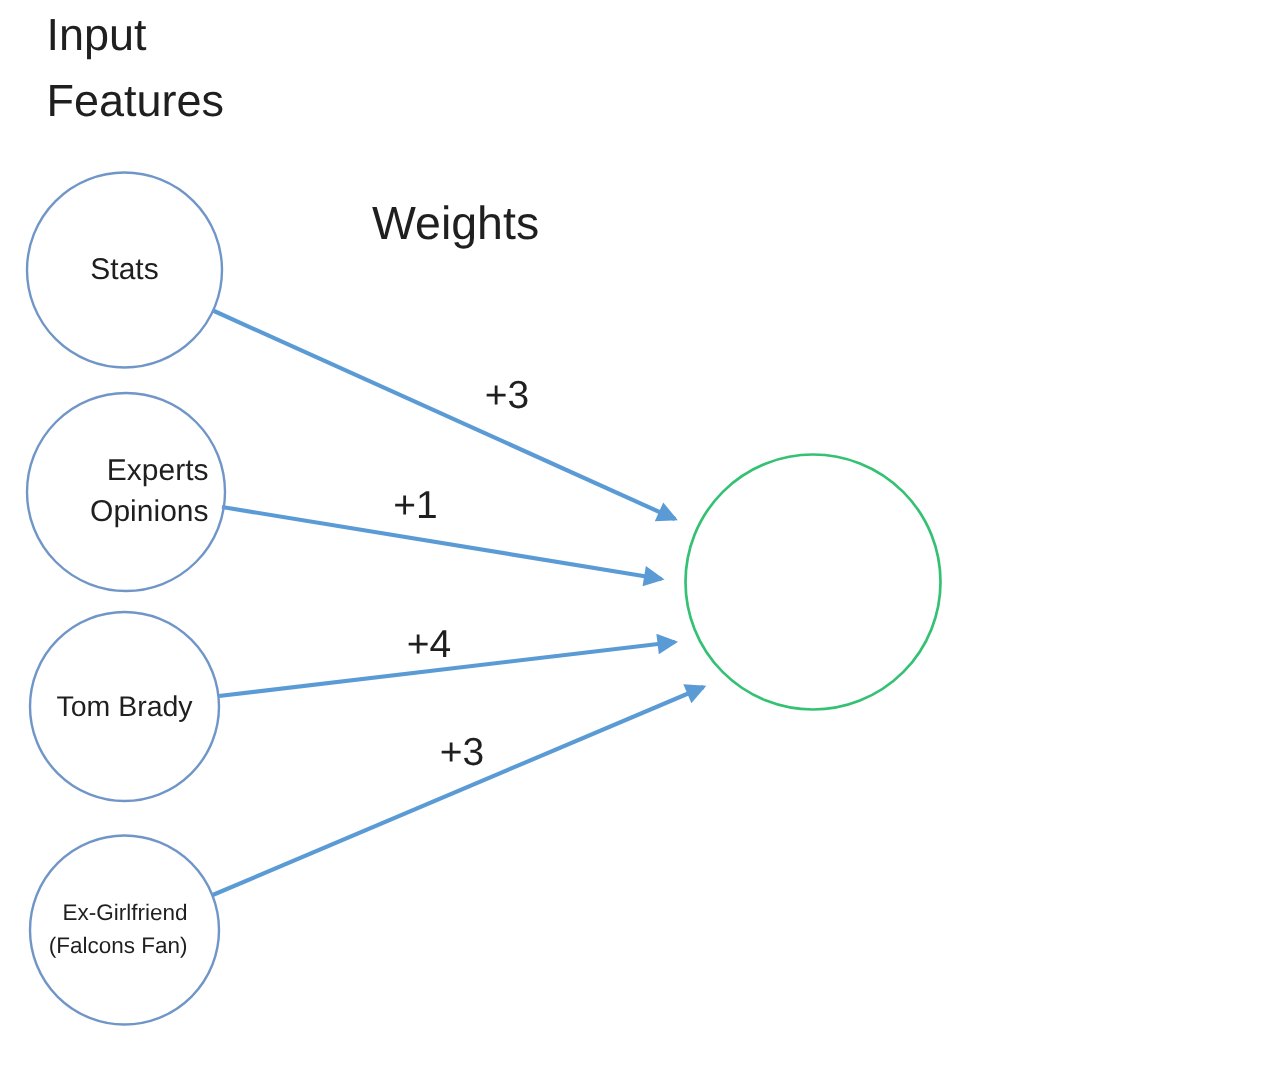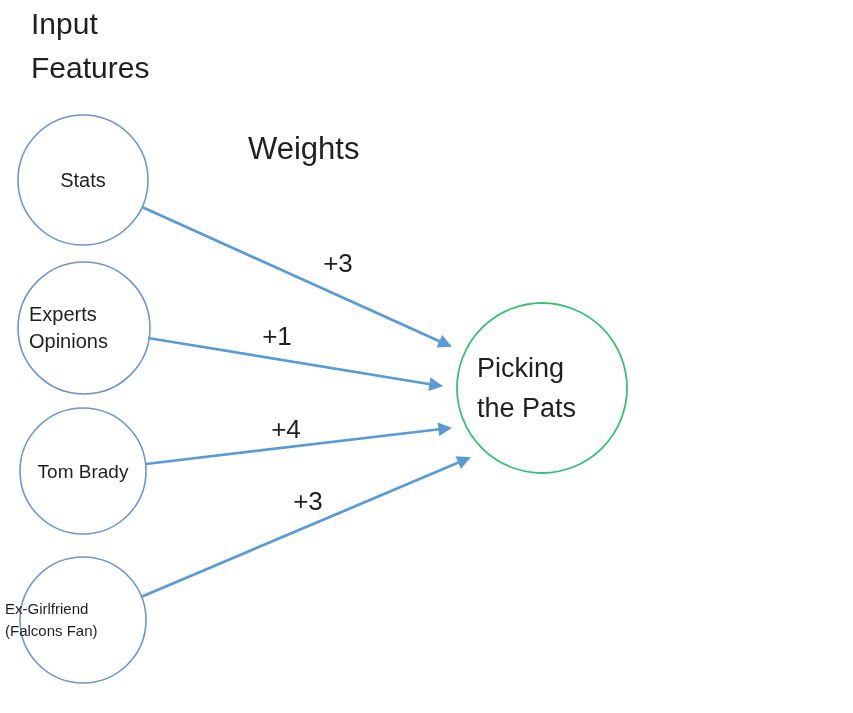--- a/index.html
+++ b/index.html
@@ -17,21 +17,21 @@
   .heading-main {
     left: 31px; top: 2px; width: 160px;
     font-size: 30px; line-height: 44px; font-weight: 400;
   }
   .heading-weights {
     left: 248px; top: 130px; width: 200px;
     font-size: 31px; line-height: 38px; font-weight: 400;
   }
   .node-label {
     display: flex; align-items: center; justify-content: center;
-    text-align: left;
+    text-align: right;
   }
   .node-stats   { left: 18px;  top: 115px; width: 130px; height: 130px; font-size: 20px; line-height: 26px; }
   .node-experts { left: 29px;  top: 263px; width: 110px; height: 130px; font-size: 20px; line-height: 27px; }
   .node-tom     { left: 18px;  top: 408px; width: 130px; height: 126px; font-size: 19px; line-height: 25px; }
   .node-ex      { left: 5px;  top: 557px; width: 120px; height: 126px; font-size: 15px; line-height: 22px; }
   .node-output  { left: 477px; top: 303px; width: 130px; height: 170px; font-size: 27px; line-height: 40px; }
   .weight-label {
     width: 60px; text-align: center;
     font-size: 26px; line-height: 30px;
   }
@@ -66,20 +66,19 @@
   </svg>
 
   <div class="txt heading-main">Input Features</div>
   <div class="txt heading-weights">Weights</div>
 
   <div class="txt node-label node-stats">Stats</div>
   <div class="txt node-label node-experts">Experts Opinions</div>
   <div class="txt node-label node-tom">Tom Brady</div>
   <div class="txt node-label node-ex">Ex-Girlfriend (Falcons Fan)</div>
 
-  <div class="txt node-label node-output">Picking the Pats</div>
 
   <div class="txt weight-label w1">+3</div>
   <div class="txt weight-label w2">+1</div>
   <div class="txt weight-label w3">+4</div>
   <div class="txt weight-label w4">+3</div>
 
 </div>
 
 </body></html>

